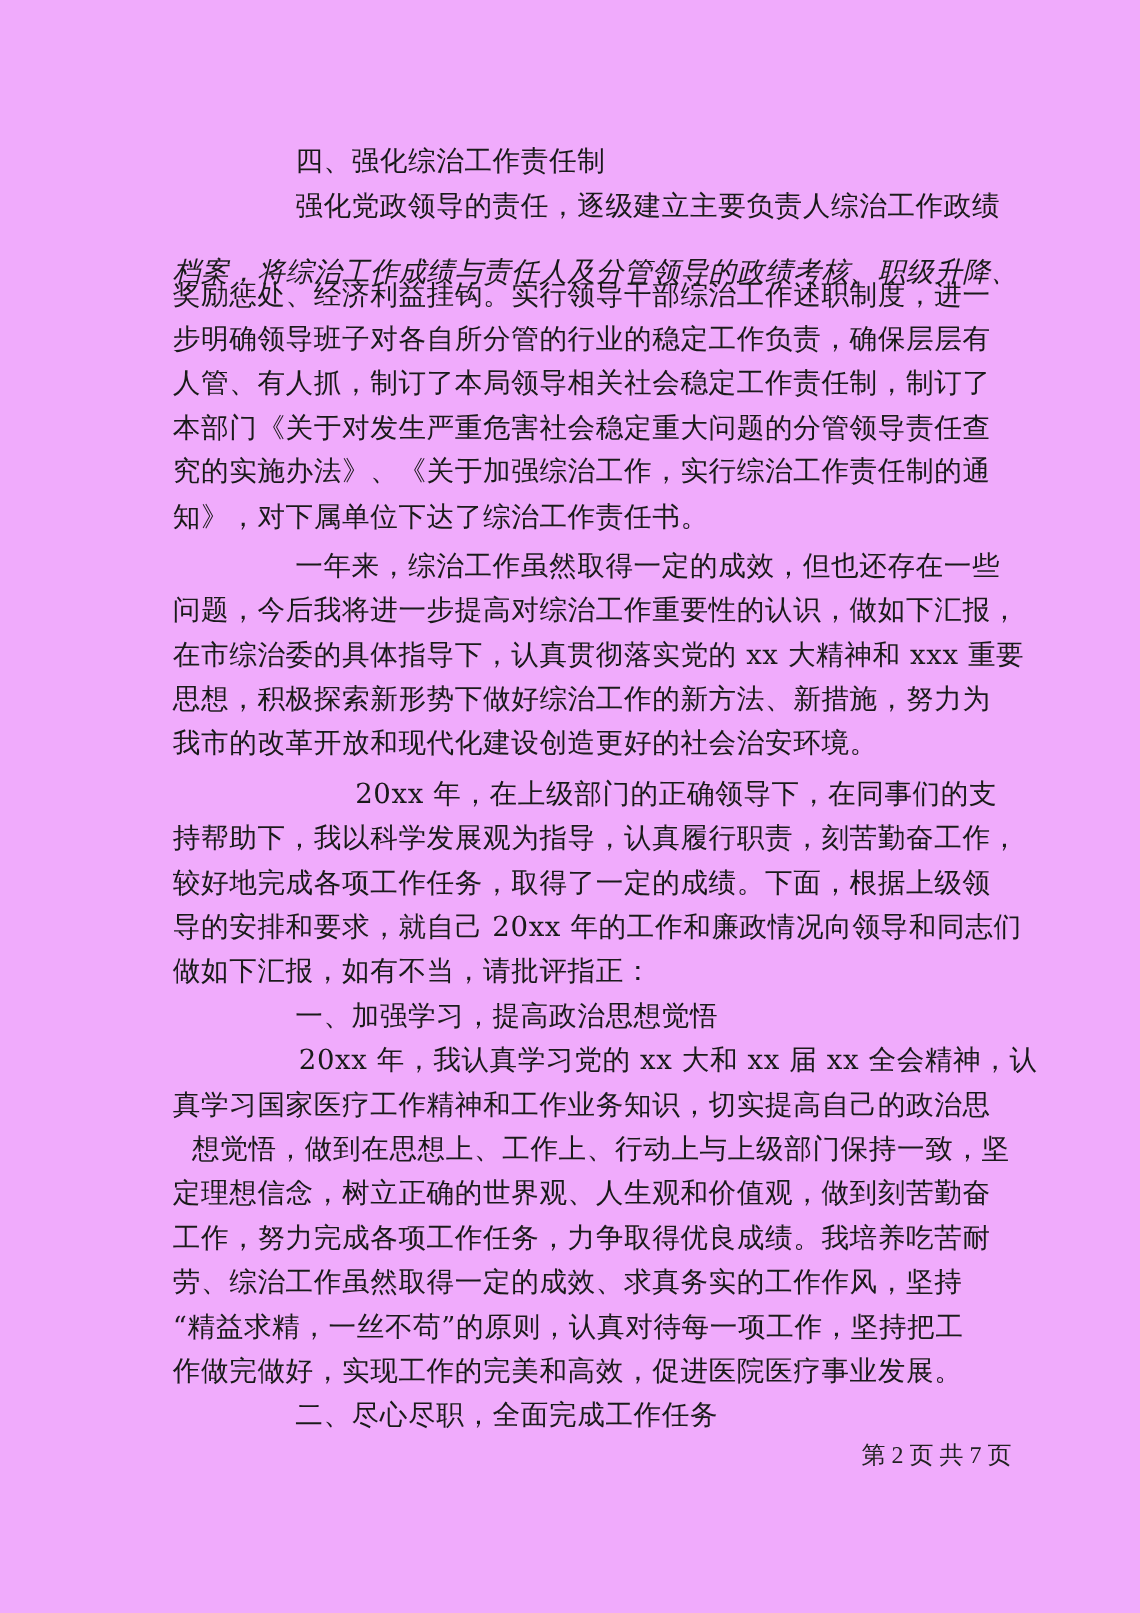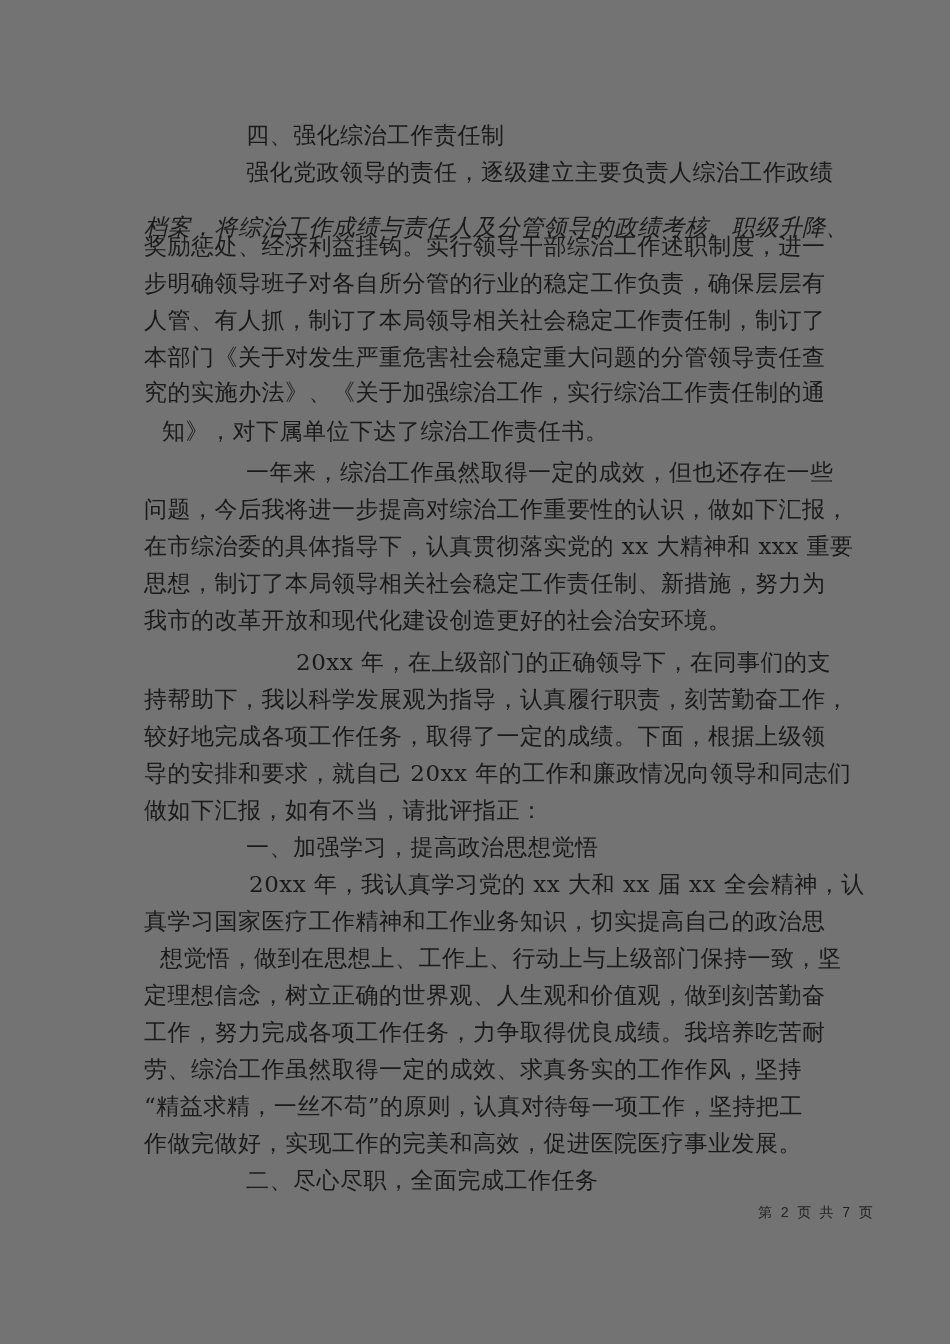--- a/index.html
+++ b/index.html
@@ -14,70 +14,69 @@
       overflow: hidden;
       font-family: "DejaVu Serif", "Liberation Serif", serif;
       color: #1a1a1a;
     }
     .page {
       position: absolute;
       left: 0;
       top: 0;
       width: 950px;
       height: 1344px;
-      background: #737373;
+      background: #f0abfc;
     }
     .body-text {
       position: absolute;
       left: 144px;
       top: 117px;
       width: 690px;
     }
     .line {
       position: absolute;
       left: 0;
       height: 37px;
       line-height: 37px;
       font-size: 23px;
       white-space: nowrap;
       letter-spacing: 0.5px;
     }
     .footer {
       position: absolute;
       left: 718px;
       top: 1203px;
-      font-size: 14px;
+      font-size: 20px;
       line-height: 20px;
       color: #222;
       white-space: nowrap;
-      font-family: Liberation Mono, monospace;
-      margin-left: 40px;
+      font-family: Liberation Serif, serif;
     }
   </style>
 </head>
 <body>
 
 <div class="page">
   <div class="body-text">
 
     <div class="line" style="top:0px; left:102px;">四、强化综治工作责任制</div>
 
     <div class="line" style="top:37px; left:102px;">强化党政领导的责任，逐级建立主要负责人综治工作政绩</div>
     <div class="line" style="top:92px;font-style:italic;">档案，将综治工作成绩与责任人及分管领导的政绩考核、职级升降、</div>
     <div class="line" style="top:111px;">奖励惩处、经济利益挂钩。实行领导干部综治工作述职制度，进一</div>
     <div class="line" style="top:148px;">步明确领导班子对各自所分管的行业的稳定工作负责，确保层层有</div>
     <div class="line" style="top:185px;">人管、有人抓，制订了本局领导相关社会稳定工作责任制，制订了</div>
     <div class="line" style="top:222px;">本部门《关于对发生严重危害社会稳定重大问题的分管领导责任查</div>
     <div class="line" style="top:259px;font-family:Liberation Mono, monospace;">究的实施办法》、《关于加强综治工作，实行综治工作责任制的通</div>
-    <div class="line" style="top:296px;margin-left:18px;">知》，对下属单位下达了综治工作责任书。</div>
+    <div class="line" style="top:296px;">知》，对下属单位下达了综治工作责任书。</div>
 
     <div class="line" style="top:337px; left:102px;">一年来，综治工作虽然取得一定的成效，但也还存在一些</div>
     <div class="line" style="top:374px;">问题，今后我将进一步提高对综治工作重要性的认识，做如下汇报，</div>
     <div class="line" style="top:411px;">在市综治委的具体指导下，认真贯彻落实党的 xx 大精神和 xxx 重要</div>
-    <div class="line" style="top:448px;">思想，制订了本局领导相关社会稳定工作责任制、新措施，努力为</div>
+    <div class="line" style="top:448px;">思想，积极探索新形势下做好综治工作的新方法、新措施，努力为</div>
     <div class="line" style="top:485px;">我市的改革开放和现代化建设创造更好的社会治安环境。</div>
 
     <div class="line" style="top:527px; left:152px;">20xx 年，在上级部门的正确领导下，在同事们的支</div>
     <div class="line" style="top:564px;">持帮助下，我以科学发展观为指导，认真履行职责，刻苦勤奋工作，</div>
     <div class="line" style="top:601px;">较好地完成各项工作任务，取得了一定的成绩。下面，根据上级领</div>
     <div class="line" style="top:638px;">导的安排和要求，就自己 20xx 年的工作和廉政情况向领导和同志们</div>
     <div class="line" style="top:675px;">做如下汇报，如有不当，请批评指正：</div>
 
     <div class="line" style="top:712px; left:102px;">一、加强学习，提高政治思想觉悟</div>
 

